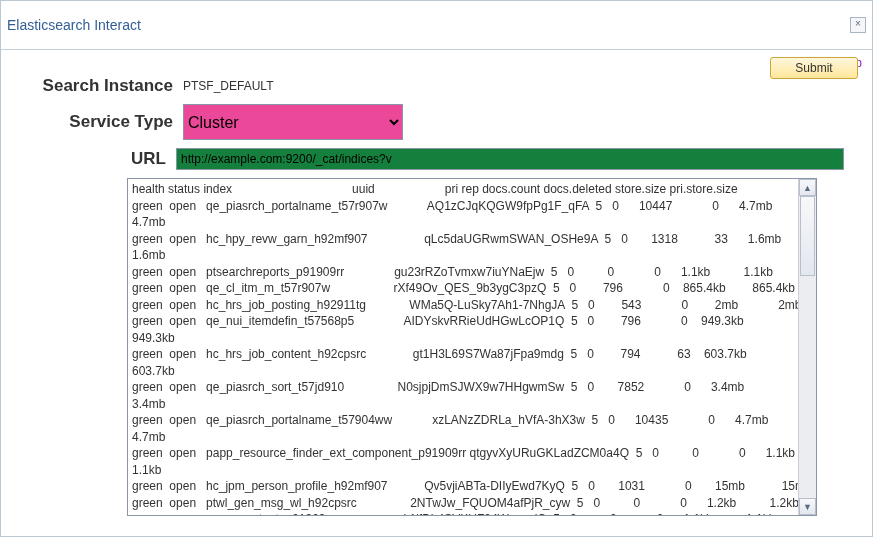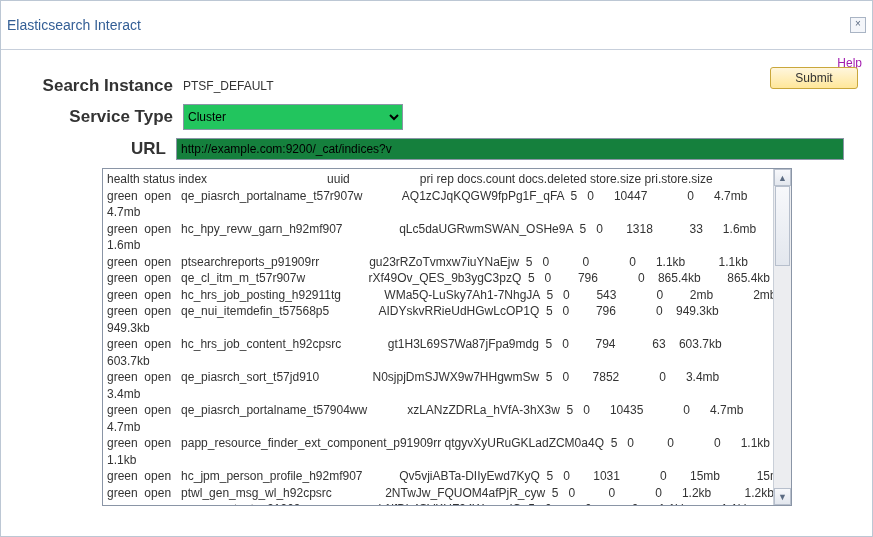--- a/index.html
+++ b/index.html
@@ -6,25 +6,25 @@
 .window{width:873px;height:537px;border:1px solid #bcc7d4;box-sizing:border-box;position:relative;overflow:hidden}
 .titlebar{height:24px;border-bottom:1px solid #c7cfdb;display:flex;align-items:center;padding:12px 6px;color:#335e95;font-size:14px}
 .titlebar .title{flex:1}
 .close-x{width:14px;height:14px;border:1px solid #a9b4c4;background:#f4f6fa;font-size:10px;line-height:12px;text-align:center;color:#5b6b82;cursor:pointer}
 .help-row{display:flex;justify-content:flex-end;padding:6px 10px 0}
 .help-link{color:#a21caf;cursor:pointer}
 .content{padding:6px 10px 10px 12px}
 .form-row{display:flex;align-items:center;margin-bottom:8px}
 .form-row label{width:160px;text-align:right;padding-right:10px;color:#333;font-weight:bold;font-size:17px}
 .val-static{color:#333}
-select.combo{width:220px;height:26px;border:1px solid #8a95a6;background:#22c55e;font-size:12px}
-.submit-btn{position:absolute;right:14px;top:66px;height:22px;width:88px;border:1px solid #c9a73b;background:linear-gradient(#fff6dd,#ffe79a);border-radius:3px;font-size:12px;cursor:pointer;color:#333}
+select.combo{width:220px;height:36px;border:1px solid #8a95a6;background:#ec4899;font-size:16px}
+.submit-btn{position:absolute;right:14px;top:56px;height:22px;width:88px;border:1px solid #c9a73b;background:linear-gradient(#fff6dd,#ffe79a);border-radius:3px;font-size:12px;cursor:pointer;color:#333}
 input.url{border:1px solid #8a95a6;height:20px;padding:0 4px;font-size:12px;background:#15803d;width:688px}
 .url-wrap .spacer{width:17px;height:17px;margin-left:2px}
-.result-box{margin-left:89px;width:690px;height:338px;border:1px solid #8a95a6;background:#fff;overflow:hidden;position:relative;box-sizing:border-box}
+.result-box{margin-left:114px;width:690px;height:338px;border:1px solid #8a95a6;background:#fff;overflow:hidden;position:relative;box-sizing:border-box}
 .result-inner{position:absolute;left:0;top:0;right:17px;bottom:0;overflow:hidden;padding:2px 4px;font-family:Arial,Helvetica,sans-serif;font-size:12px;color:#333;line-height:16.5px;}
 .result-inner .line{white-space:pre}
 .scrollbar{position:absolute;right:0;top:0;bottom:0;width:17px;background:#ecedf0;border-left:1px solid #c9cfd8;display:flex;flex-direction:column}
 .sb-btn{height:17px;border:1px solid #b7bfcc;background:linear-gradient(#f7f8fb,#e3e7ee);box-sizing:border-box;display:flex;align-items:center;justify-content:center;font-size:9px;color:#5b6b82;cursor:pointer}
 .sb-track{flex:1;position:relative}
 .sb-thumb{position:absolute;left:1px;right:1px;top:0;height:80px;border:1px solid #b7bfcc;background:linear-gradient(#f7f8fb,#e3e7ee);box-sizing:border-box}
 .result-row{display:flex;align-items:flex-start;margin-top:12px}
 .result-row label{width:160px;text-align:right;padding-right:10px;color:#0c4a6e;font-weight:bold;font-size:12px}
 </style>
 </head>

